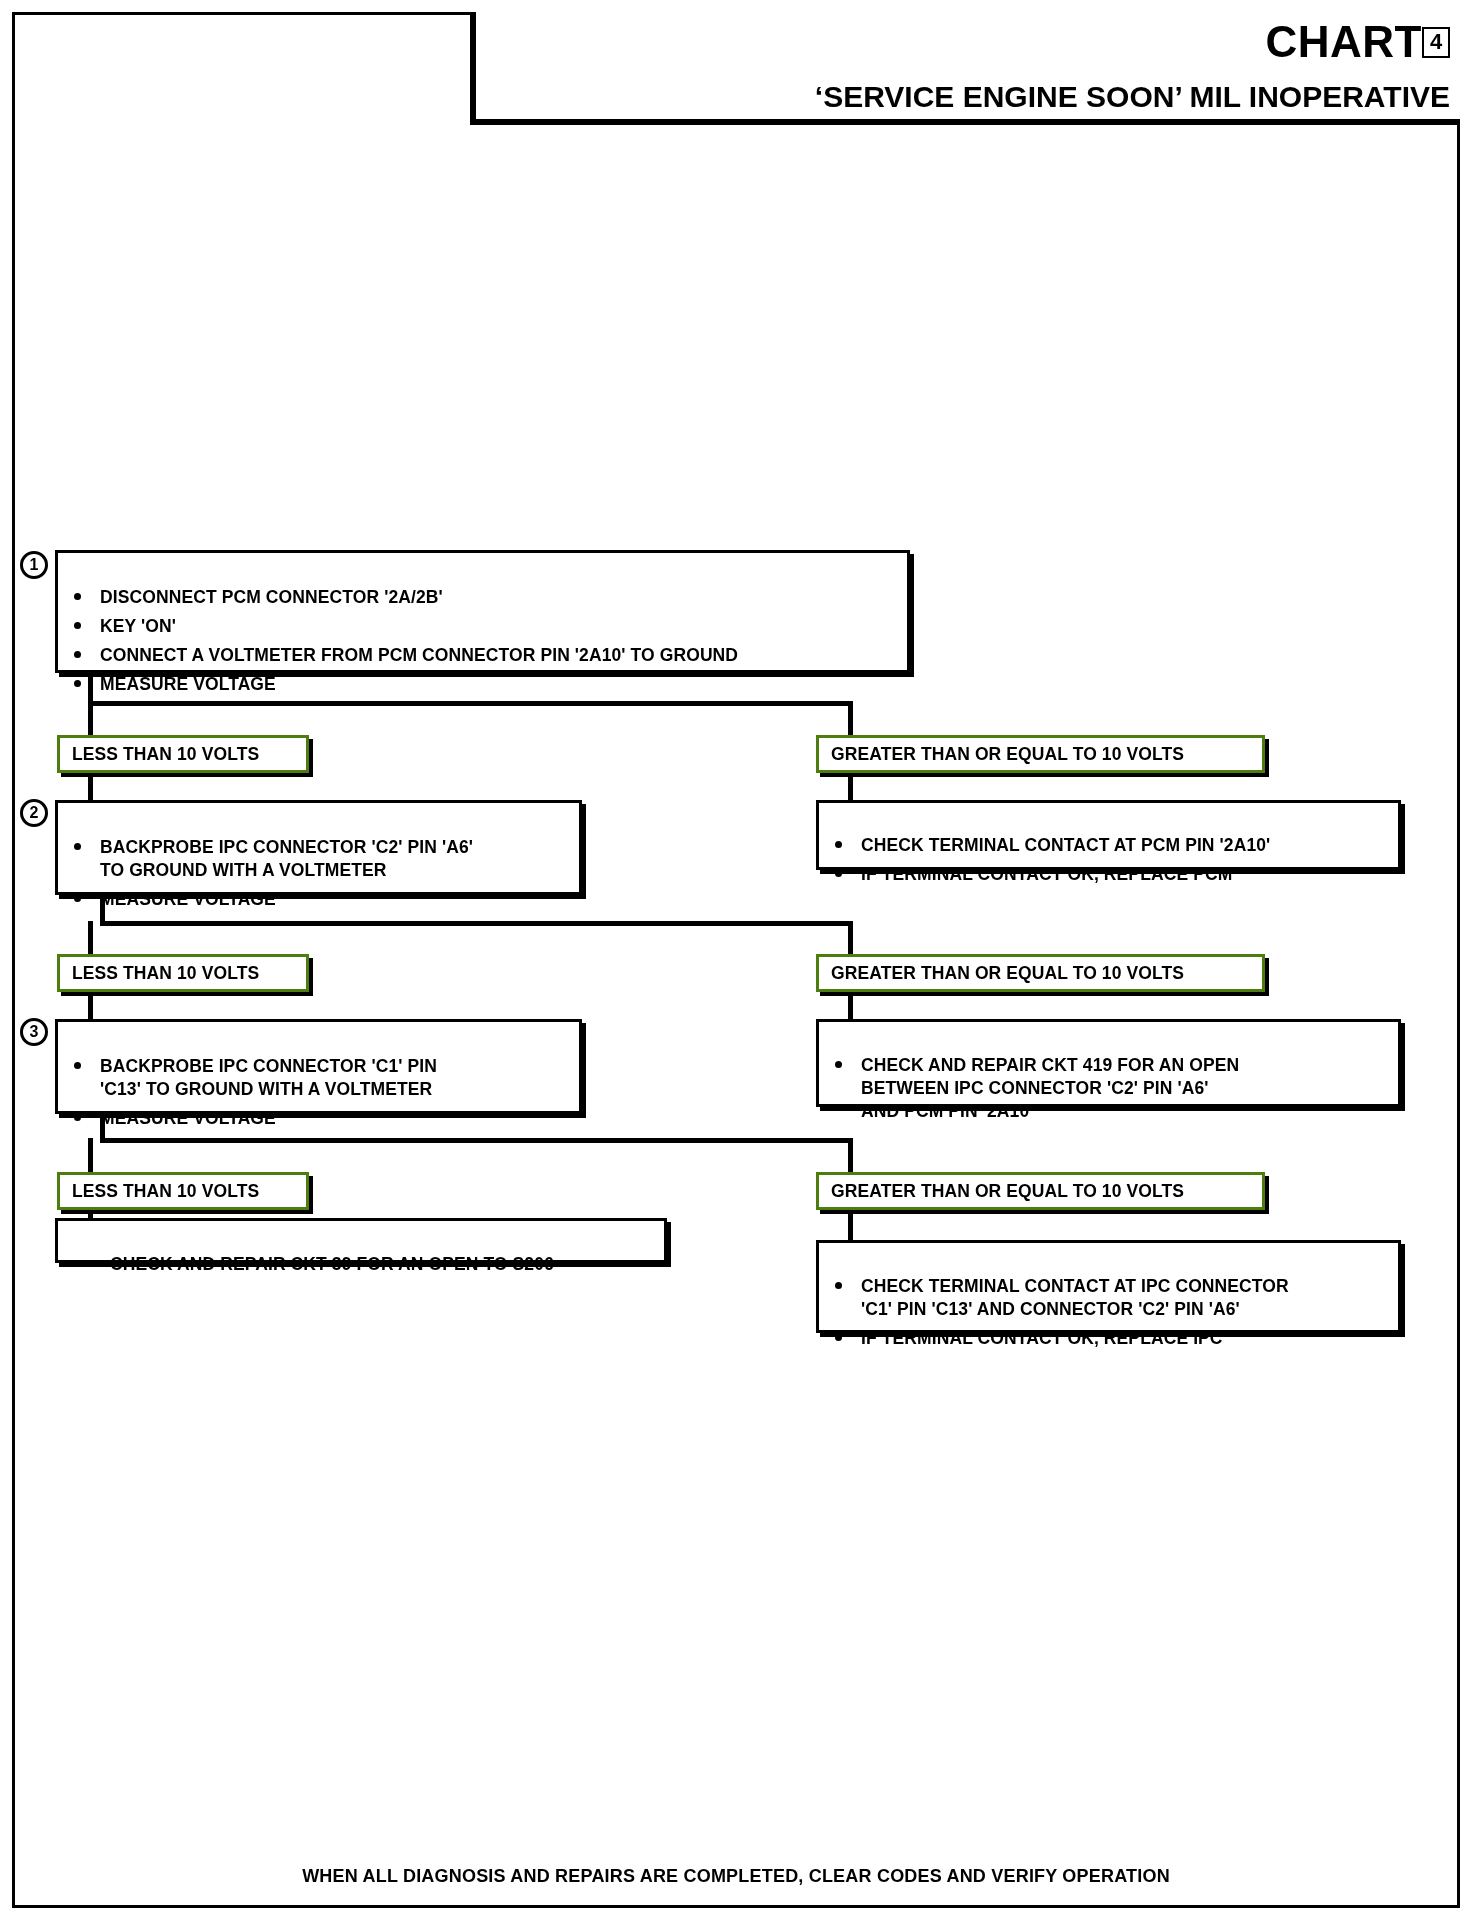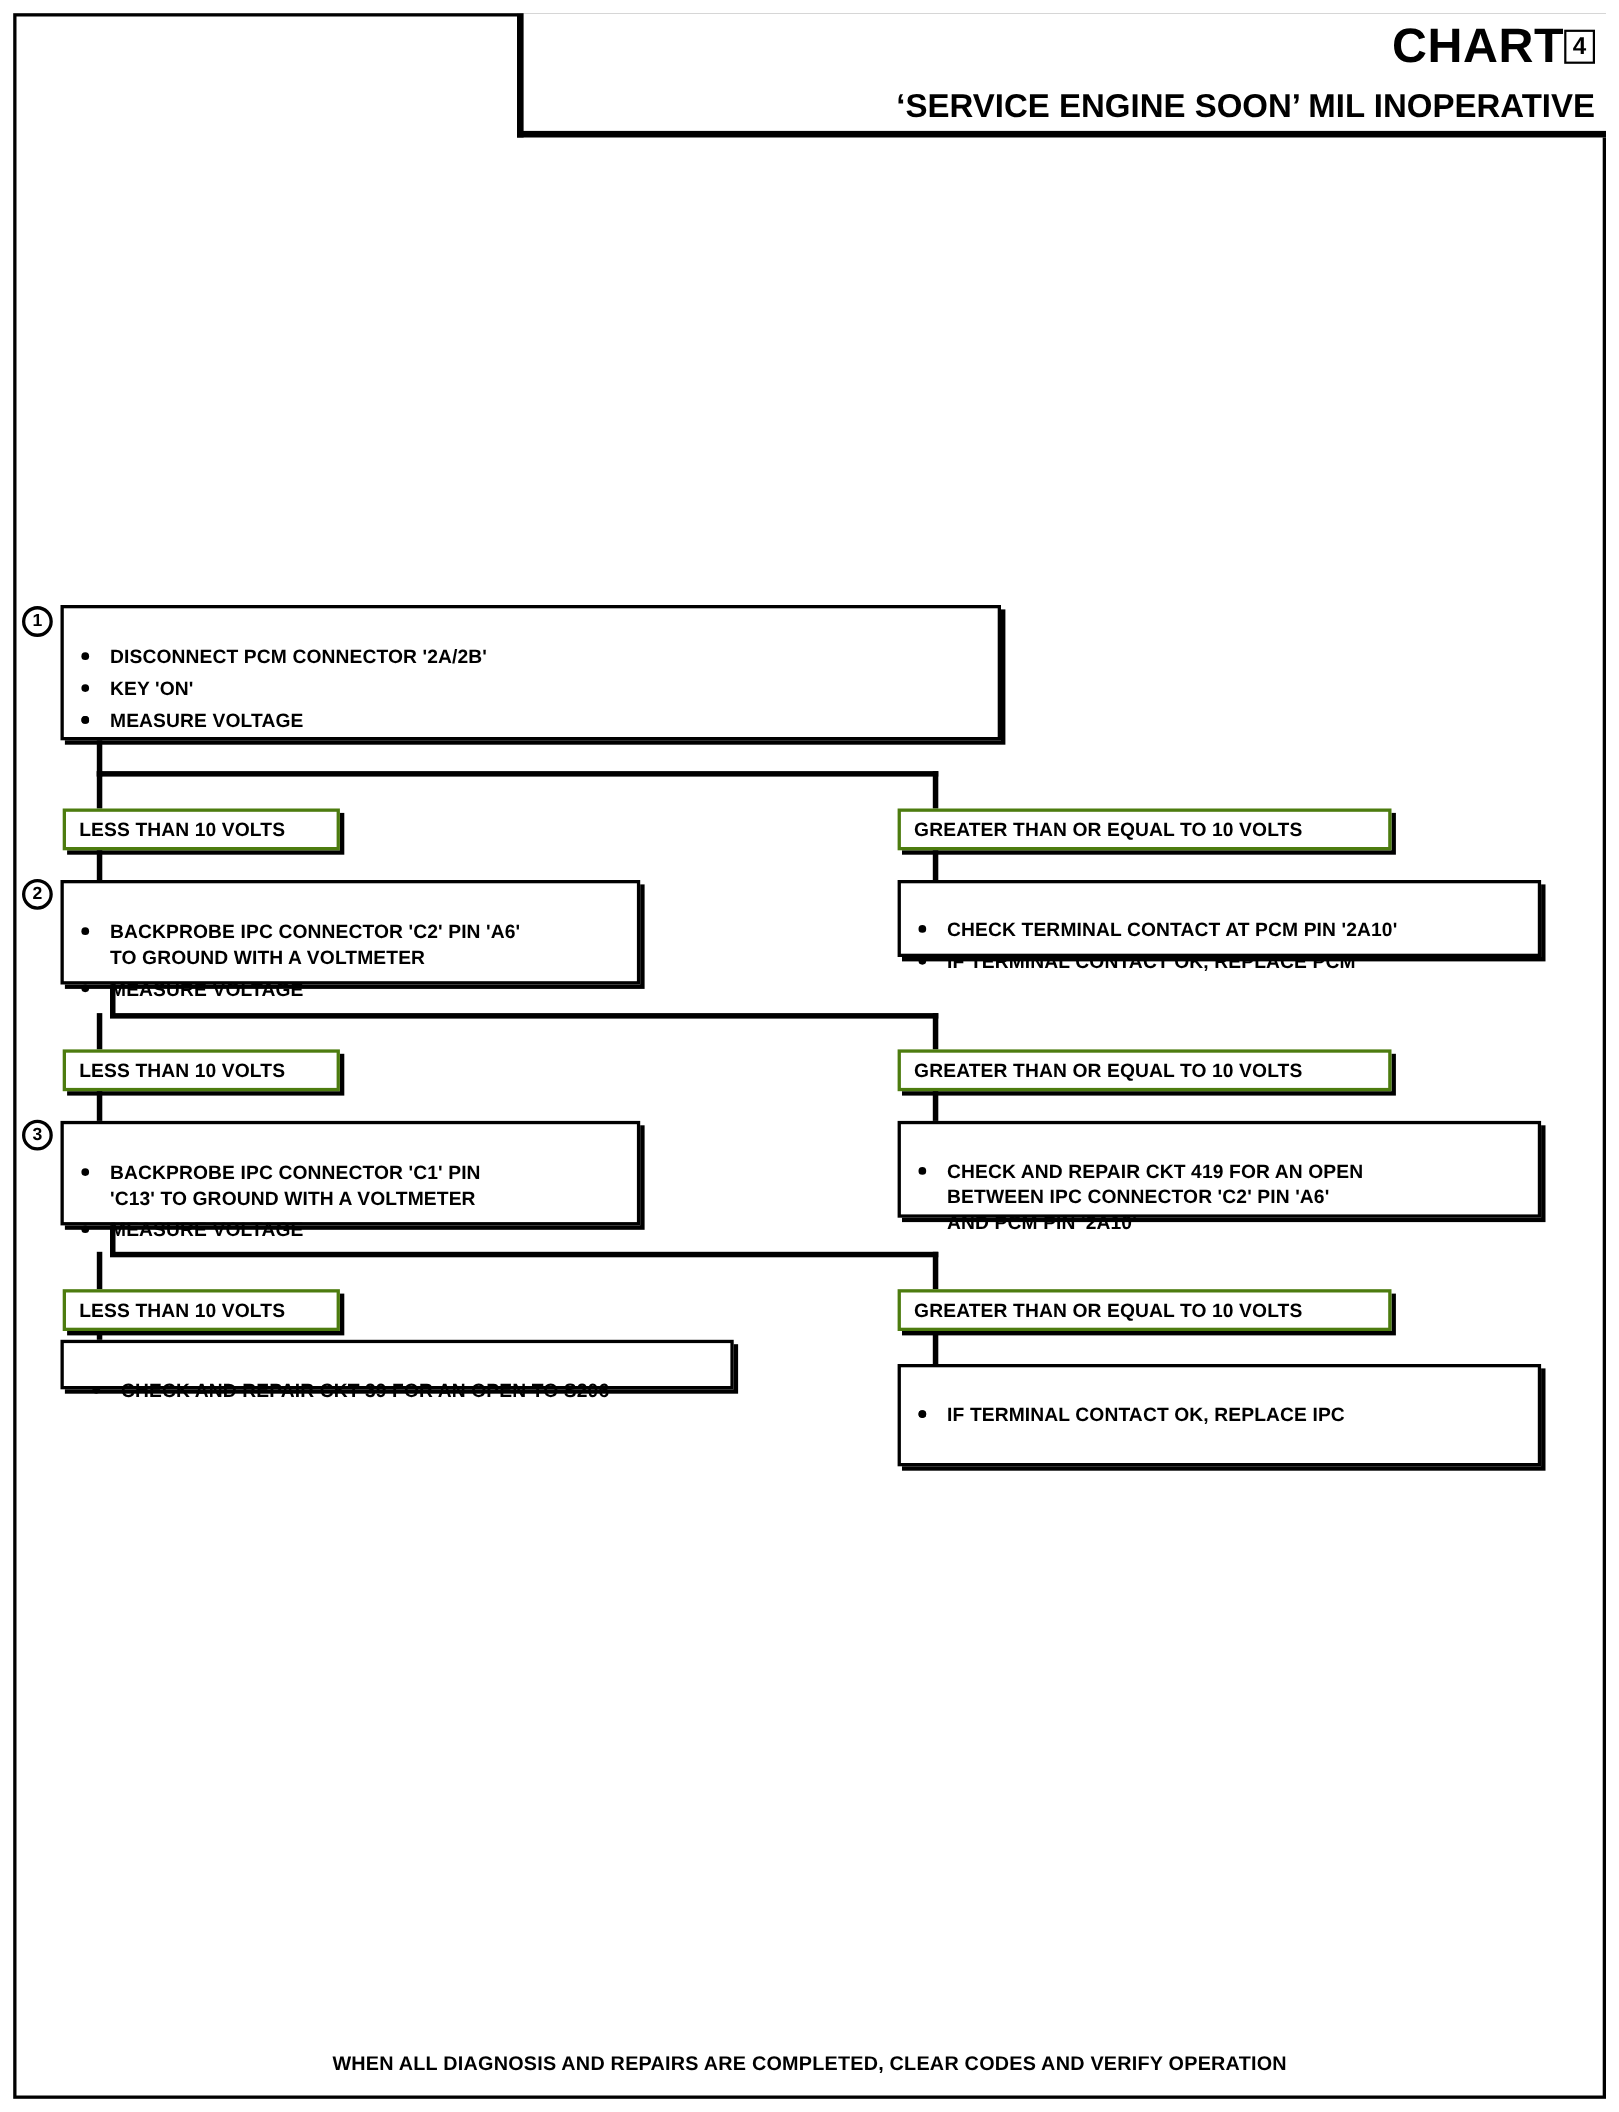--- a/index.html
+++ b/index.html
@@ -178,21 +178,21 @@
     </div>
     <div class="chart-subtitle">‘SERVICE ENGINE SOON’ MIL INOPERATIVE</div>
   </div>
 
   <div class="step-num" style="left:20px; top:551px;">1</div>
 
   <div class="box" style="left:55px; top:550px; width:855px; height:123px; padding:12px 10px 0 6px;">
     <ul>
       <li><span class="bullet"></span><span>DISCONNECT PCM CONNECTOR '2A/2B'</span></li>
       <li><span class="bullet"></span><span>KEY 'ON'</span></li>
-      <li><span class="bullet"></span></li>
+      <li><span class="bullet"></span><span>CONNECT A VOLTMETER FROM PCM CONNECTOR PIN '2A10' TO GROUND</span></li>
       <li><span class="bullet"></span><span>MEASURE VOLTAGE</span></li>
     </ul>
   </div>
 
   <div class="vline" style="left:88px; top:673px; height:33px;"></div>
   <div class="hline" style="left:88px; top:701px; width:765px;"></div>
   <div class="vline" style="left:848px; top:701px; height:36px;"></div>
   <div class="vline" style="left:88px; top:701px; height:36px;"></div>
 
   <div class="label-box" style="left:57px; top:735px; width:252px; height:38px;">LESS THAN 10 VOLTS</div>
@@ -259,20 +259,21 @@
   <div class="vline" style="left:848px; top:1210px; height:33px;"></div>
 
   <div class="box" style="left:55px; top:1218px; width:612px; height:45px; padding:11px 10px 0 16px;">
     <ul>
       <li><span class="bullet"></span><span>CHECK AND REPAIR CKT 39 FOR AN OPEN TO S206</span></li>
     </ul>
   </div>
 
   <div class="box" style="left:816px; top:1240px; width:585px; height:93px; padding:11px 10px 0 6px;">
     <ul>
-      <li><span class="bullet"></span></li>
+      <li><span class="bullet"></span><span>CHECK TERMINAL CONTACT AT IPC CONNECTOR
+'C1' PIN 'C13' AND CONNECTOR 'C2' PIN 'A6'</span></li>
       <li><span class="bullet"></span><span>IF TERMINAL CONTACT OK, REPLACE IPC</span></li>
     </ul>
   </div>
 
   <div class="footer-text">WHEN ALL DIAGNOSIS AND REPAIRS ARE COMPLETED, CLEAR CODES AND VERIFY OPERATION</div>
 
 </div>
 
 </body></html>

